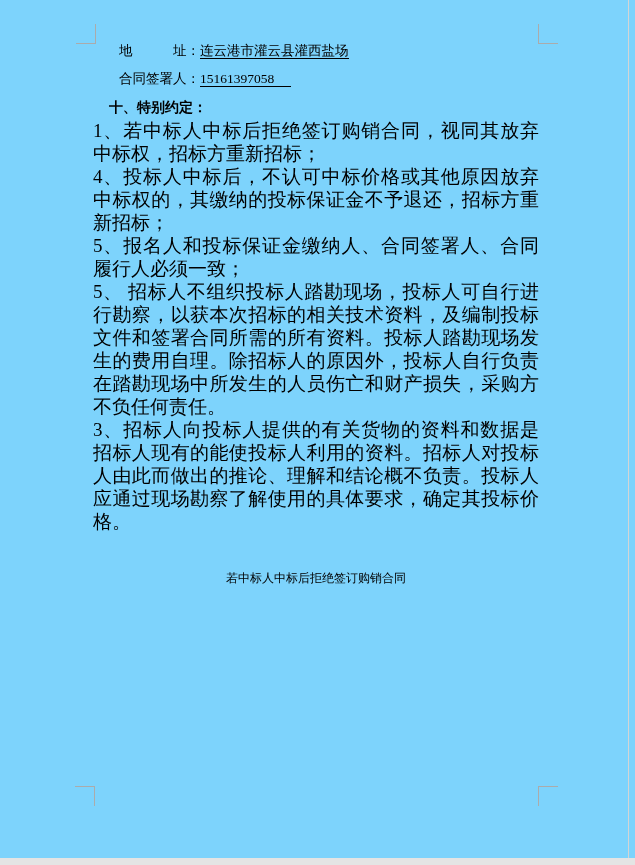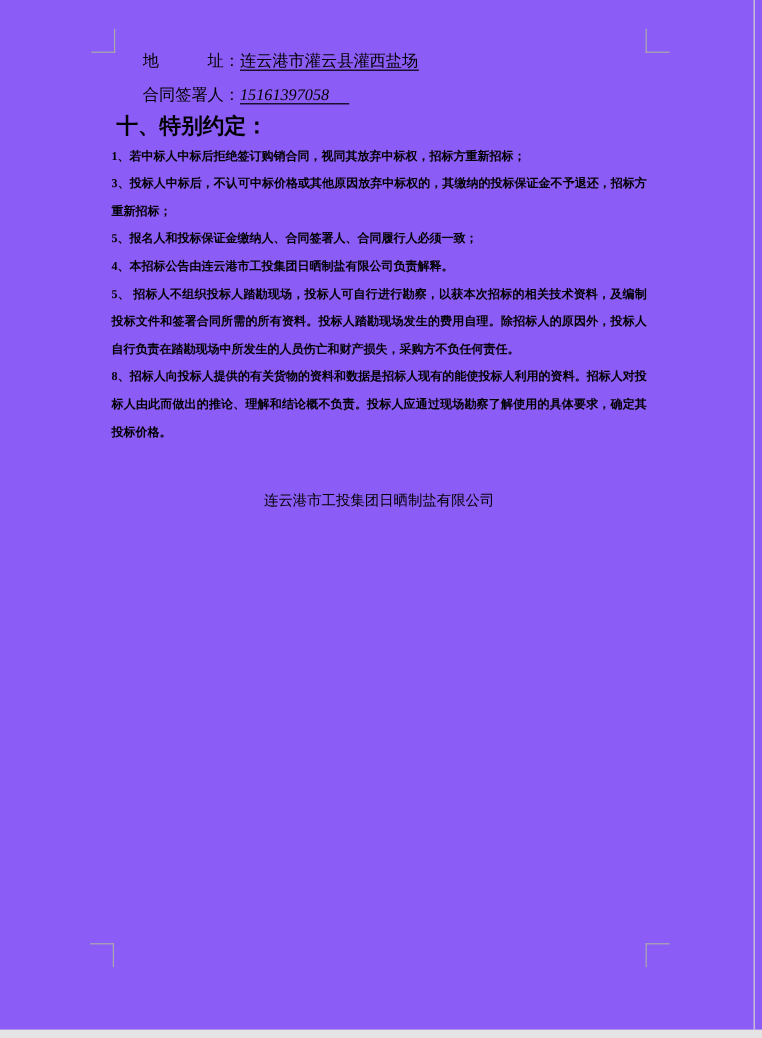--- a/index.html
+++ b/index.html
@@ -6,21 +6,21 @@
   body {
     width: 635px; height: 865px;
     background: #ffffff;
     position: relative;
     overflow: hidden;
     font-family: "Liberation Serif", serif;
     color: #000000;
   }
   .page {
     position: absolute; inset: 0;
-    background: #8b5cf6;
+    background: #7dd3fc;
   }
   
   .mark {
     position: absolute;
     width: 19px; height: 19px;
     border: 0 solid #ababab;
   }
   .mark.tl { left: 76px;  top: 24px;  border-right-width: 1px;  border-bottom-width: 1px; }
   .mark.tr { left: 538px; top: 24px;  border-left-width: 1px;   border-bottom-width: 1px; }
   .mark.bl { left: 75px;  top: 786px; border-right-width: 1px;  border-top-width: 1px; }
@@ -33,35 +33,33 @@
   .contact {
     padding-left: 26px;
     font-size: 13.5px;
     line-height: 27.5px;
   }
   .contact .row { white-space: nowrap; }
   .contact .value {
     border-bottom: 1px solid #000;
     padding-bottom: 0px;
   }
-  .contact .value.phone { padding-right: 17px; font-style: italic; }
+  .contact .value.phone { padding-right: 17px; }
 
   .heading {
-    margin: 4px 0 0 4px;
-    font-size: 18px;
+    margin: 4px 0 0 16px;
+    font-size: 14px;
     font-weight: bold;
     line-height: 23px;
-    font-family: Liberation Mono, monospace;
   }
   .clause {
     margin: 0;
-    font-size: 10px;
+    font-size: 19px;
     line-height: 23px;
     text-align: justify;
-    font-weight: bold;
   }
   .signoff { text-align: center; font-size: 12px; }
   .signoff .company { margin-top: 34px; line-height: 23px; }
   .signoff .date    { margin-top: 10px; line-height: 23px; }
 
   .right-edge {
     position: absolute;
     left: 628px; top: 0; width: 1px; height: 858px;
     background: #d4d4d4;
   }
@@ -88,28 +86,27 @@
         <span>地　　　址：</span><span class="value">连云港市灌云县灌西盐场</span>
       </div>
       <div class="row">
         <span>合同签署人：</span><span class="value phone">15161397058</span>
       </div>
     </div>
 
     <p class="heading">十、特别约定：</p>
 
     <p class="clause">1、若中标人中标后拒绝签订购销合同，视同其放弃中标权，招标方重新招标；</p>
-    <p class="clause">3、投标人中标后，不认可中标价格或其他原因放弃中标权的，其缴纳的投标保证金不予退还，招标方重新招标；</p>
+    <p class="clause">4、投标人中标后，不认可中标价格或其他原因放弃中标权的，其缴纳的投标保证金不予退还，招标方重新招标；</p>
     <p class="clause">5、报名人和投标保证金缴纳人、合同签署人、合同履行人必须一致；</p>
-    <p class="clause">4、本招标公告由连云港市工投集团日晒制盐有限公司负责解释。</p>
     <p class="clause">5、 招标人不组织投标人踏勘现场，投标人可自行进行勘察，以获本次招标的相关技术资料，及编制投标文件和签署合同所需的所有资料。投标人踏勘现场发生的费用自理。除招标人的原因外，投标人自行负责在踏勘现场中所发生的人员伤亡和财产损失，采购方不负任何责任。</p>
-    <p class="clause">8、招标人向投标人提供的有关货物的资料和数据是招标人现有的能使投标人利用的资料。招标人对投标人由此而做出的推论、理解和结论概不负责。投标人应通过现场勘察了解使用的具体要求，确定其投标价格。</p>
+    <p class="clause">3、招标人向投标人提供的有关货物的资料和数据是招标人现有的能使投标人利用的资料。招标人对投标人由此而做出的推论、理解和结论概不负责。投标人应通过现场勘察了解使用的具体要求，确定其投标价格。</p>
 
     <div class="signoff">
-      <div class="company">连云港市工投集团日晒制盐有限公司</div>
+      <div class="company">若中标人中标后拒绝签订购销合同</div>
     </div>
 
   </div>
 
   <div class="right-edge"></div>
   <div class="bottom-strip"></div>
 
 </div>
 
 </body></html>

